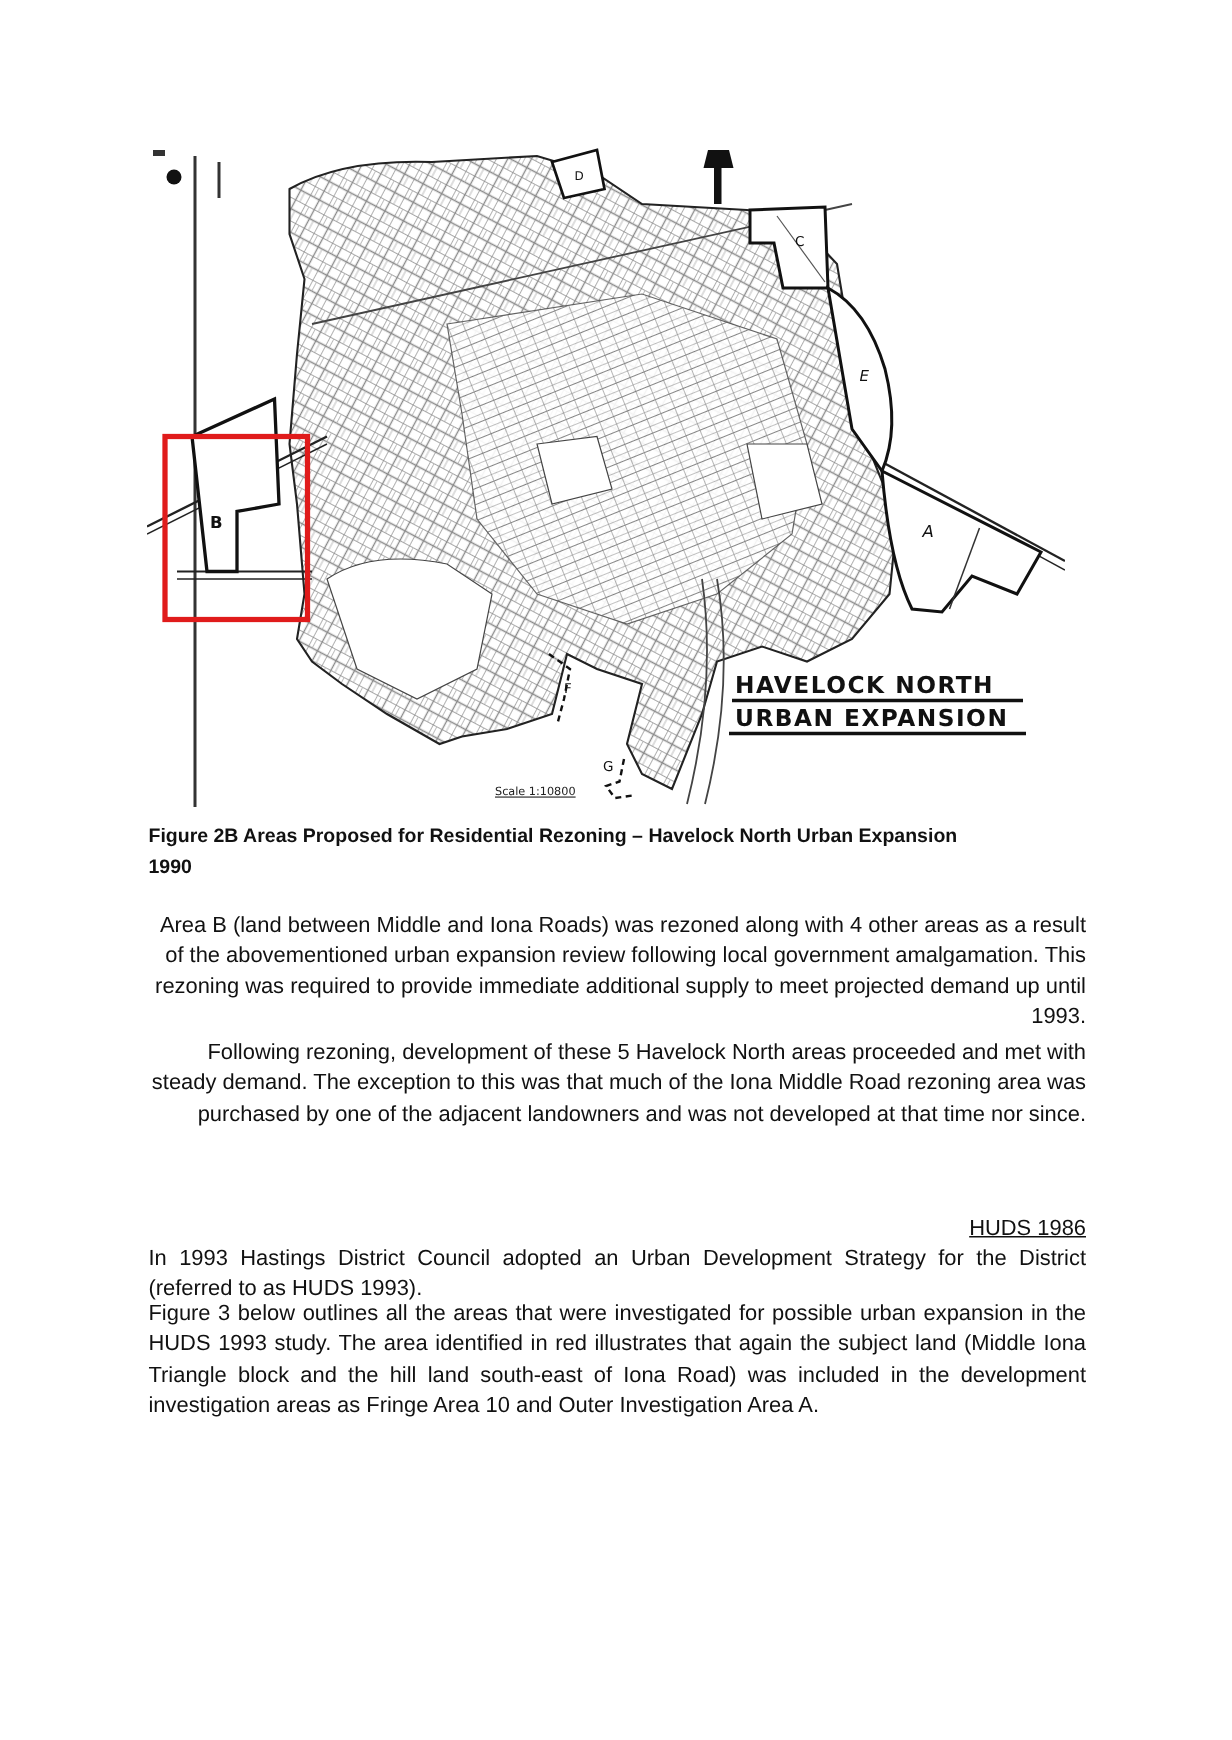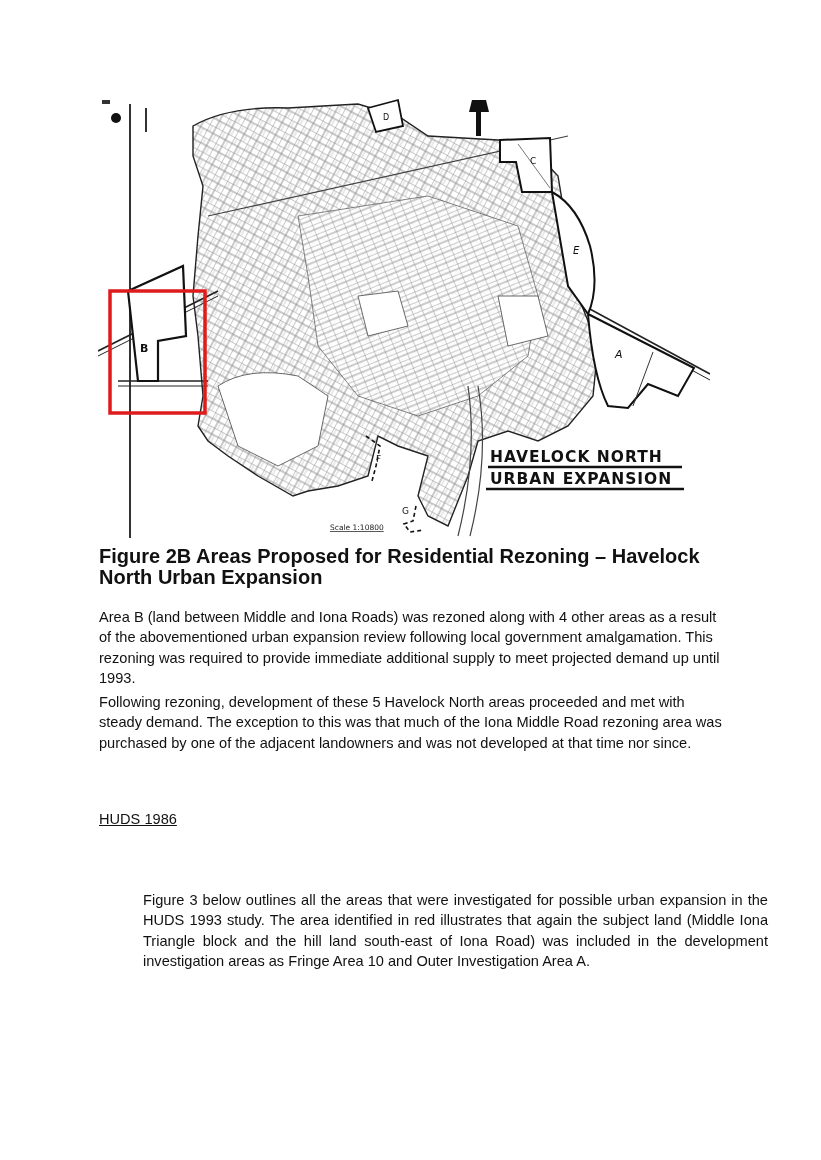--- a/index.html
+++ b/index.html
@@ -2,28 +2,28 @@
 <html><head>
 <meta charset="utf-8">
 <style>
   html, body { margin: 0; padding: 0; background: #ffffff; }
   body { width: 821px; height: 1160px; position: relative; overflow: hidden;
          font-family: "Liberation Sans", "DejaVu Sans", sans-serif; color: #111; }
   .page { position: absolute; left: 0; top: 0; width: 821px; height: 1160px; }
   .map { position: absolute; left: 98px; top: 96px; width: 612px; height: 442px; }
   .map svg { width: 100%; height: 100%; display: block; }
   .caption { position: absolute; left: 99px; top: 546px; width: 625px;
-             font-weight: bold; font-size: 20px; line-height: 21px; }
-  .para { position: absolute; left: 99px; width: 625px; font-size: 14.6px; line-height: 20.4px; margin: 0; }
+             font-weight: bold; font-size: 13px; line-height: 21px; }
+  .para { position: absolute; left: 99px; width: 625px; font-size: 14.6px; line-height: 20.4px; margin: 0; text-align: right; }
   .para.justify { text-align: justify; }
   #p1 { top: 607px; }
   #p2 { top: 692px; }
   #h1 { top: 809px; text-decoration: underline; }
   #p3 { top: 829px; }
-  #p4 { top: 890px; margin-left: 44px; }
+  #p4 { top: 866px; }
   .map-title { font-family: "DejaVu Sans", sans-serif; font-weight: bold; }
 </style>
 </head>
 <body>
 
 <div class="page">
 
   <div class="map">
     <svg viewBox="0 0 612 442" xmlns="http://www.w3.org/2000/svg">
       <defs>
@@ -96,20 +96,22 @@
         <text x="392" y="388" font-size="15.5" class="map-title" fill="#111" letter-spacing="1">URBAN EXPANSION</text>
         <line x1="388" y1="393" x2="586" y2="393" stroke="#111" stroke-width="2.4"></line>
       </g>
 
       <rect x="12" y="195" width="95" height="122" fill="none" stroke="#e01b1b" stroke-width="3.5"></rect>
     </svg>
   </div>
 
   <div class="caption">
     <div>Figure 2B Areas Proposed for Residential Rezoning – Havelock North Urban Expansion</div>
+    <div>1990</div>
   </div>
 
   <p class="para" id="p1">Area B (land between Middle and Iona Roads) was rezoned along with 4 other areas as a result of the abovementioned urban expansion review following local government amalgamation.  This rezoning was required to provide immediate additional supply to meet projected demand up until 1993.</p>
   <p class="para" id="p2">Following rezoning, development of these 5 Havelock North areas proceeded and met with steady demand.  The exception to this was that much of the Iona Middle Road rezoning area was purchased by one of the adjacent landowners and was not developed at that time nor since.</p>
   <p class="para" id="h1">HUDS 1986</p>
+  <p class="para justify" id="p3">In 1993 Hastings District Council adopted an Urban Development Strategy for the District (referred to as HUDS 1993).</p>
   <p class="para justify" id="p4">Figure 3 below outlines all the areas that were investigated for possible urban expansion in the HUDS 1993 study.  The area identified in red illustrates that again the subject land (Middle Iona Triangle block and the hill land south-east of Iona Road) was included in the development investigation areas as Fringe Area 10 and Outer Investigation Area A.</p>
 
 </div>
 
 </body></html>

